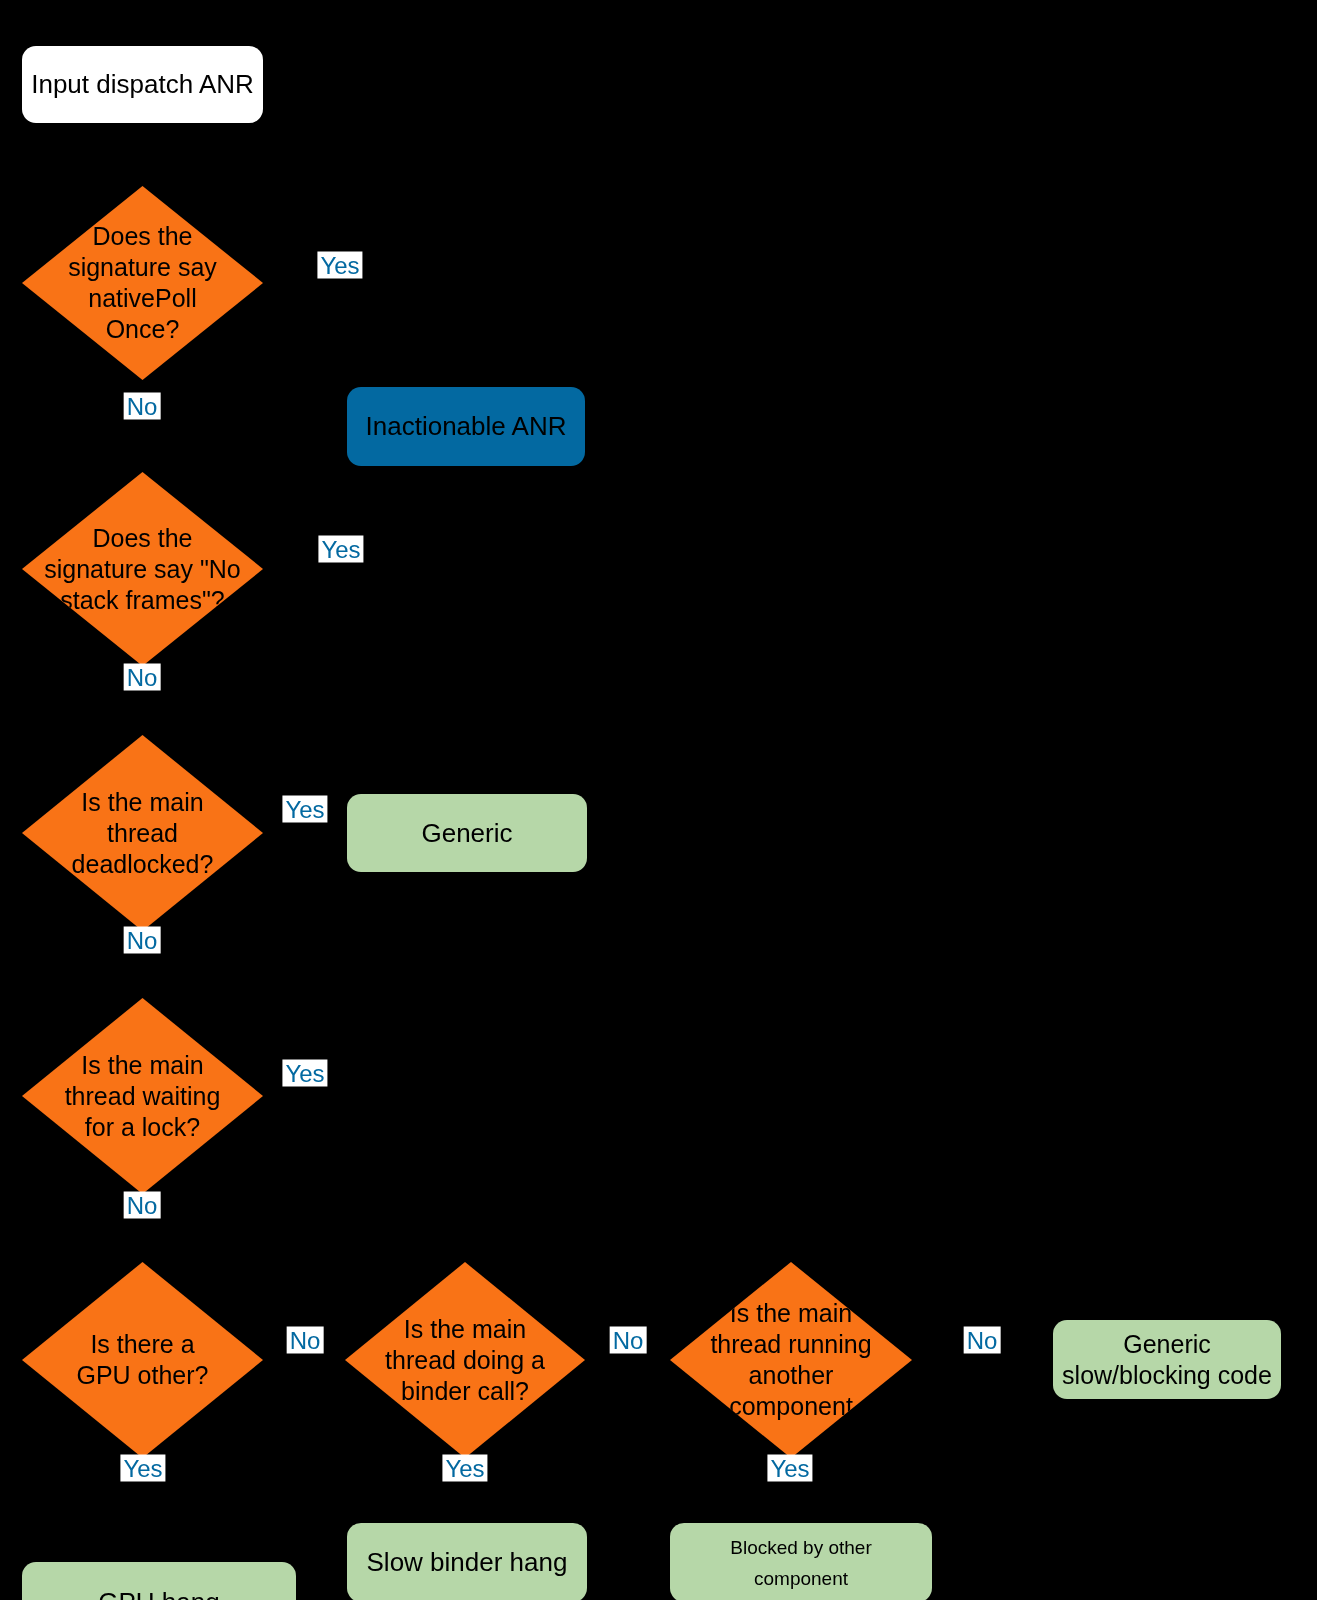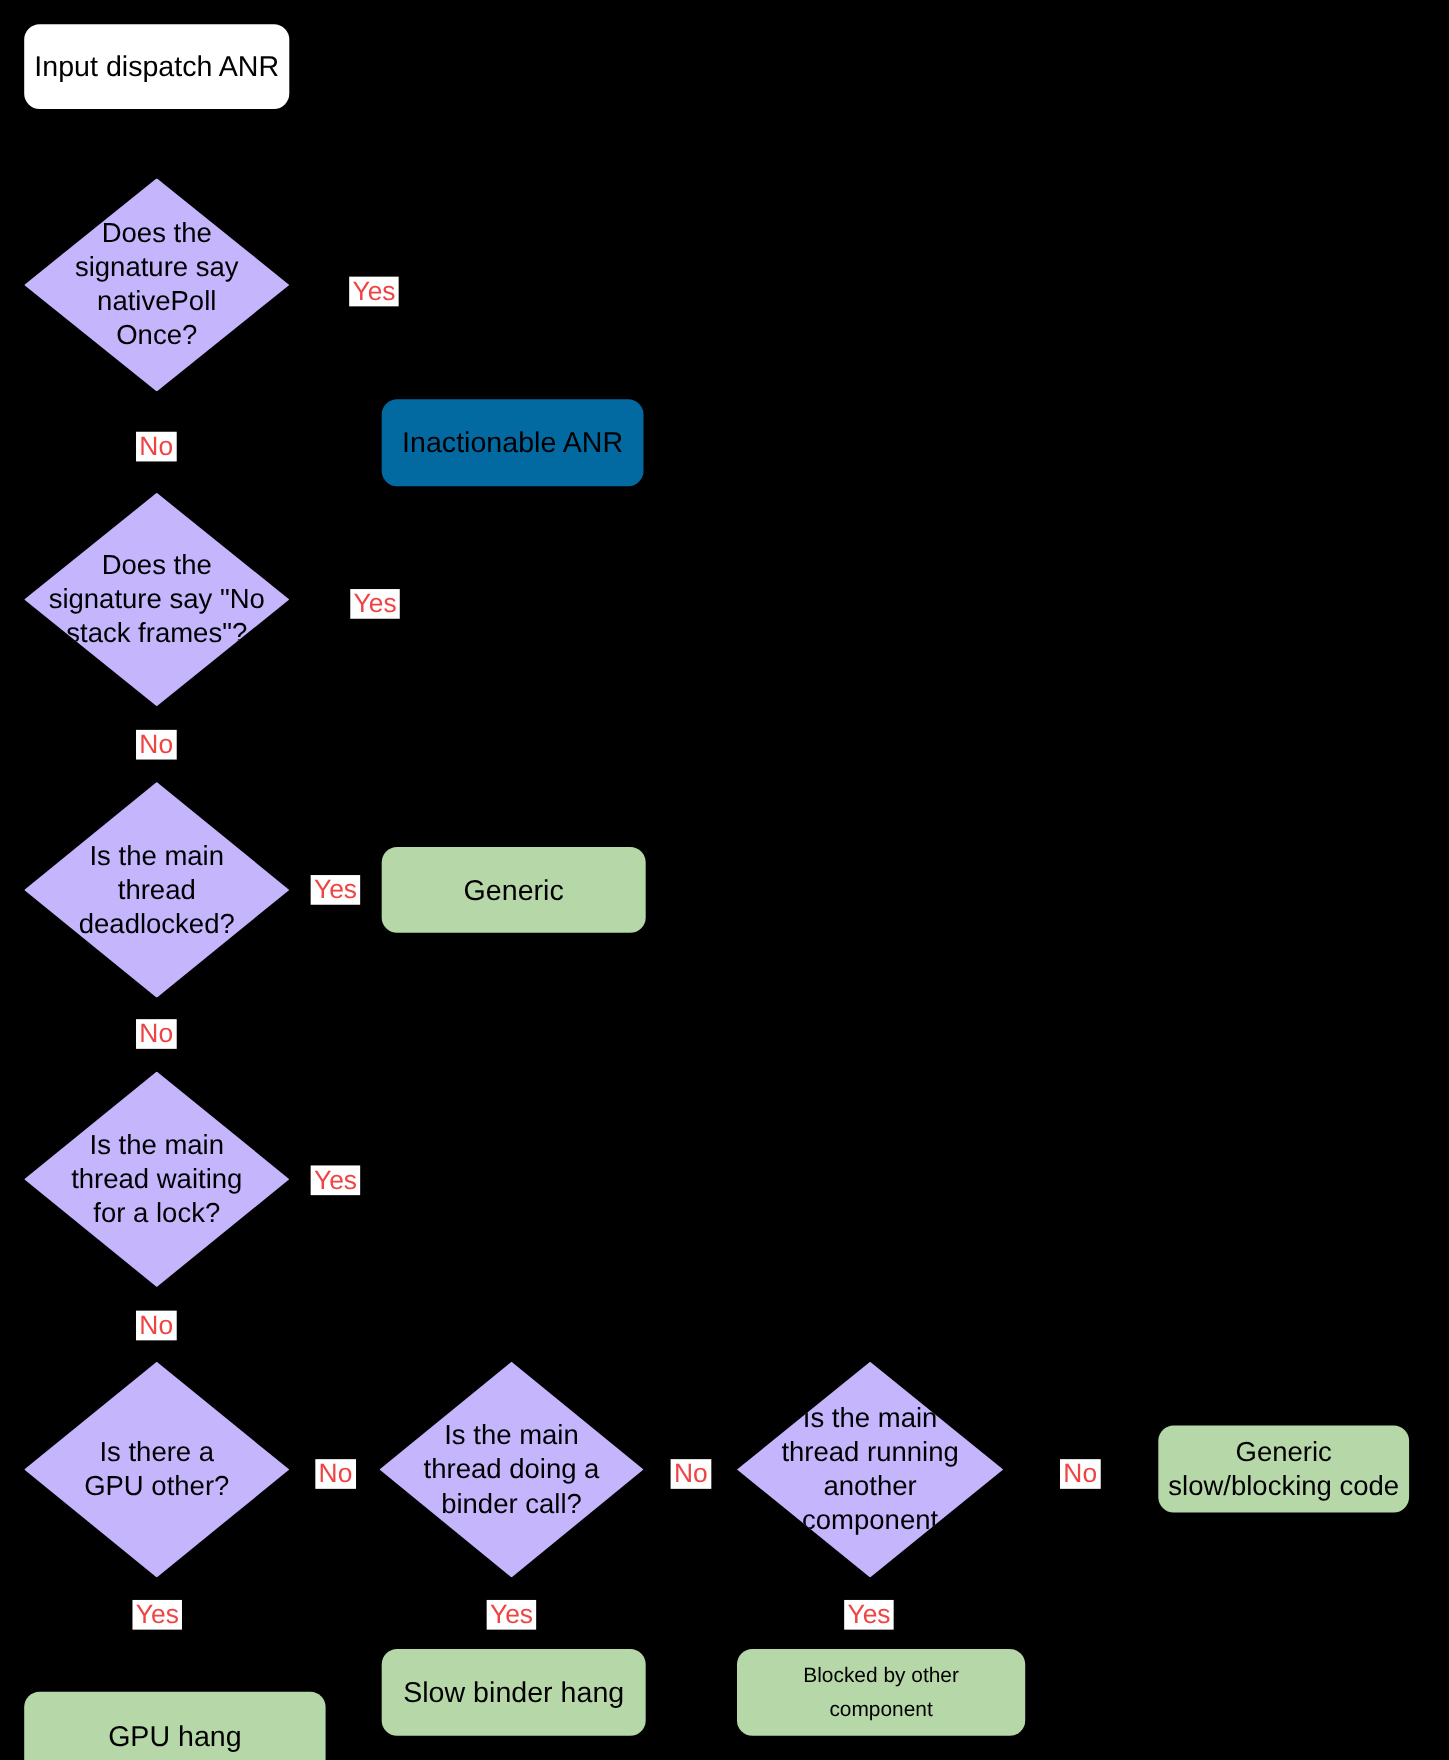--- a/index.html
+++ b/index.html
@@ -13,38 +13,39 @@
     overflow: hidden;
   }
   .node {
     position: absolute;
     display: flex;
     align-items: center;
     justify-content: center;
     text-align: center;
     white-space: pre-line;
     line-height: 31px;
+    margin-top: 24px;
   }
   .rounded {
     border-radius: 14px;
     font-size: 26px;
   }
   .start-box   { background: #ffffff; }
   .outcome-negative { background: #0369a1; }
   .outcome-positive { background: #b6d7a8; }
   .diamond {
-    background: #c4b5fd;
+    background: #f97316;
     clip-path: polygon(50% 0%, 100% 50%, 50% 100%, 0% 50%);
     font-size: 25px;
   }
   .edge-label {
     position: absolute;
     transform: translate(-50%, -50%);
     background: #ffffff;
-    color: #ef4444;
+    color: #0369a1;
     font-size: 24px;
     line-height: 27px;
     padding: 0 3px;
     white-space: nowrap;
   }
 </style>
 </head>
 <body>
 
 <div class="canvas">

